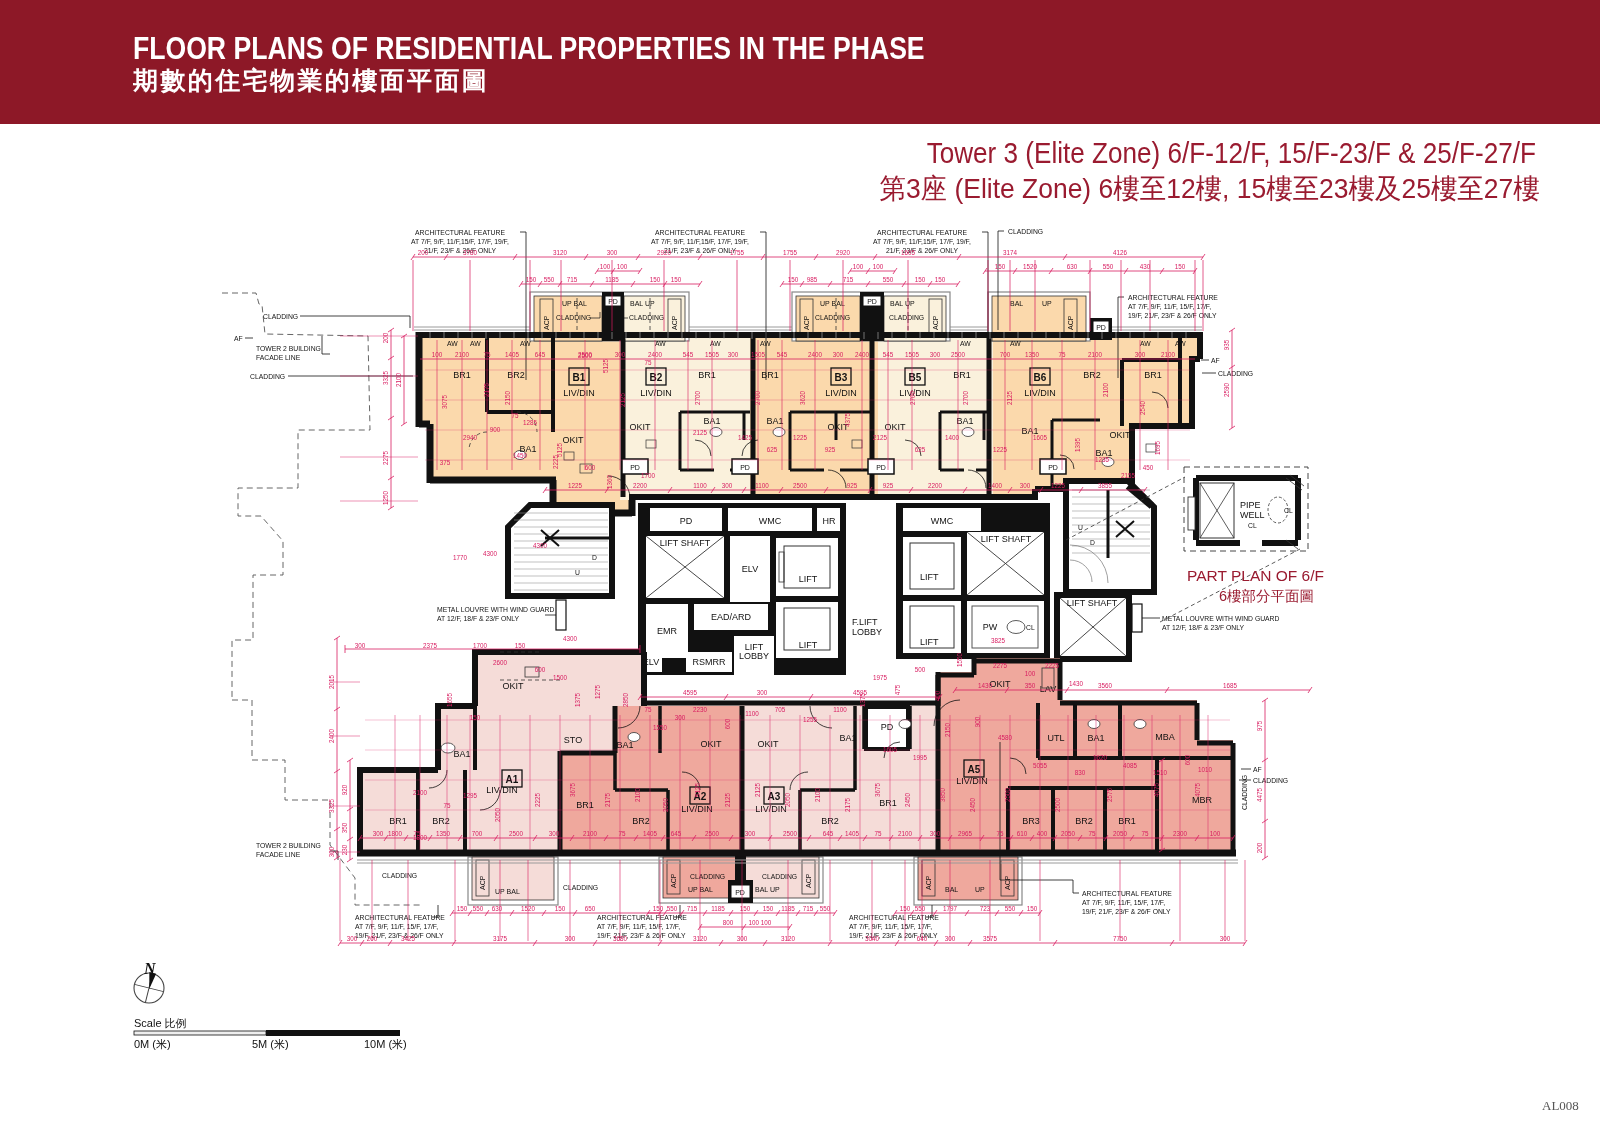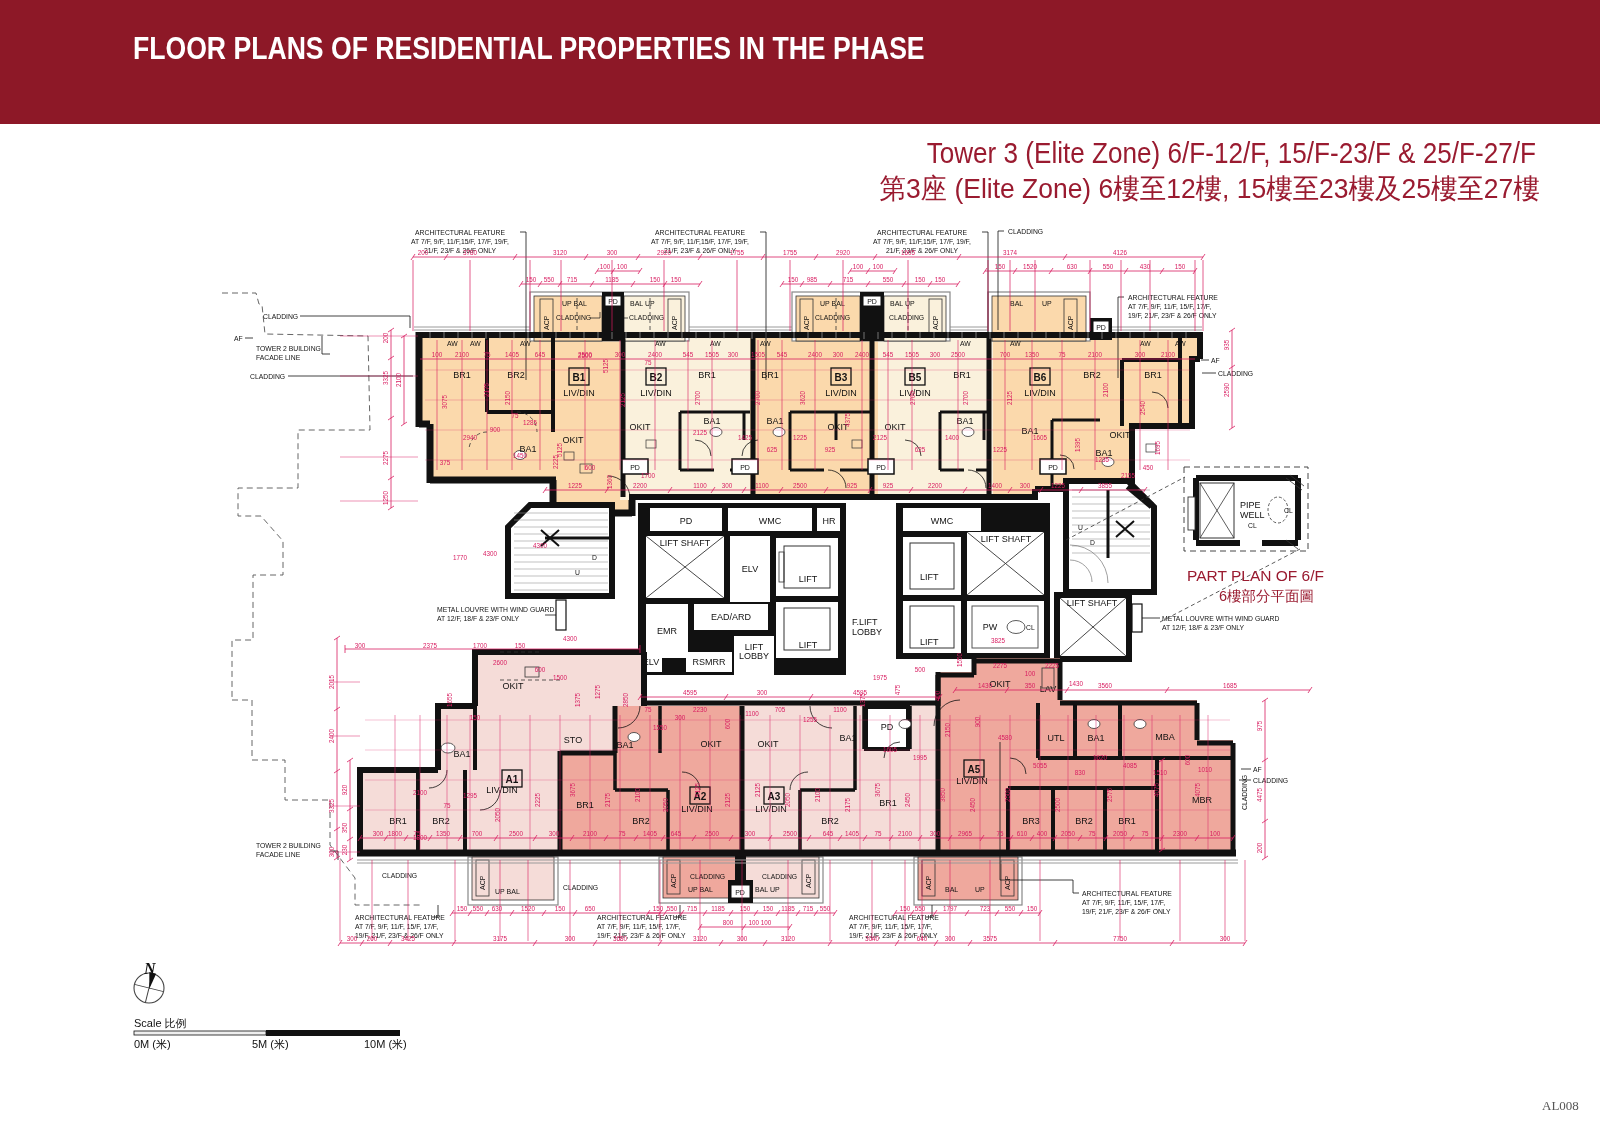--- a/index.html
+++ b/index.html
@@ -9,20 +9,21 @@
 .s1{position:absolute;right:64px;top:137px;color:#9a1b30;font-size:29px;white-space:nowrap;transform:scaleX(0.9);transform-origin:right;}
 .s2{position:absolute;right:60px;top:170px;color:#9a1b30;font-size:28px;white-space:nowrap;transform:scaleX(0.945);transform-origin:right;}
 </style></head>
 <body>
 <div class="page">
 
 <div class="banner"></div>
 
 <div class="t1">FLOOR PLANS OF RESIDENTIAL PROPERTIES IN THE PHASE</div>
 
+<div class="t2">期數的住宅物業的樓面平面圖</div>
 
 <div class="s1">Tower 3 (Elite Zone) 6/F-12/F, 15/F-23/F &amp; 25/F-27/F</div>
 
 <div class="s2">第3座 (Elite Zone) 6樓至12樓, 15樓至23樓及25樓至27樓</div>
 <svg width="1600" height="1131" viewBox="0 0 1600 1131" style="position:absolute;left:0;top:0;">
 <style>
 .w{stroke:#111;fill:none}
 .dim{stroke:#d81c60;stroke-width:0.8;fill:none}
 .dt{fill:#d81c60;font-size:6.3px;font-family:"Liberation Sans",sans-serif}
 .rm{fill:#111;font-size:9px;font-family:"Liberation Sans",sans-serif}

